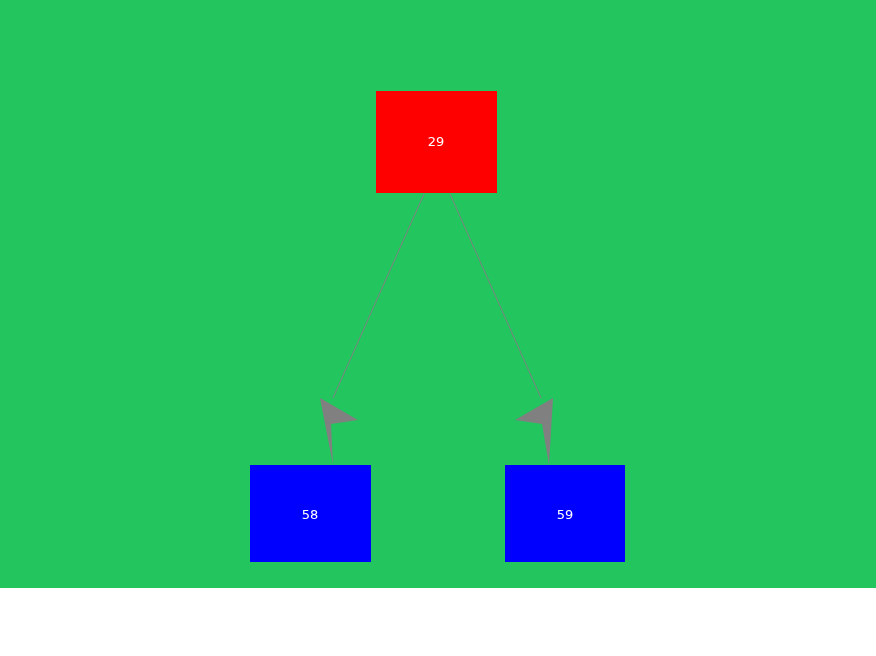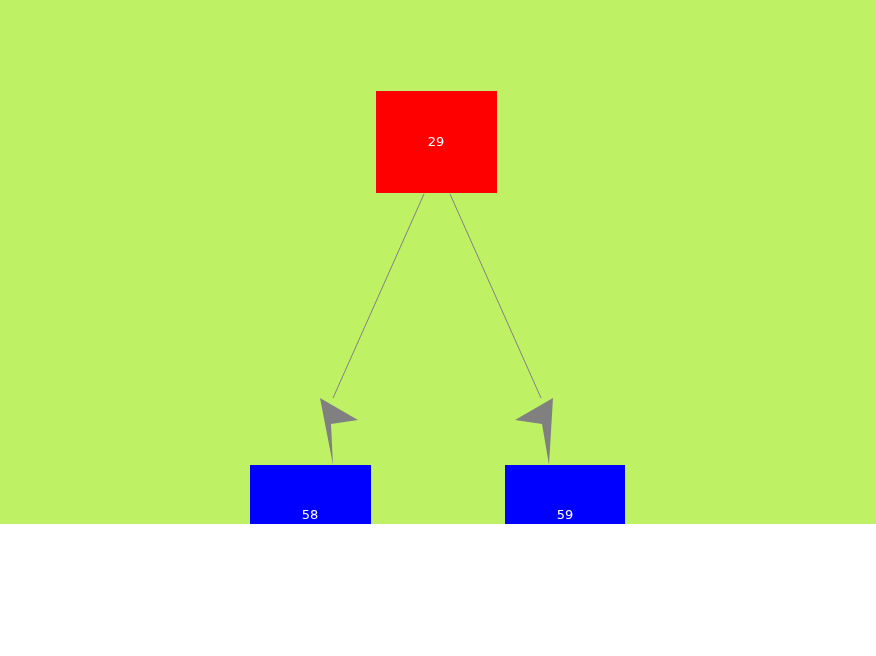--- a/index.html
+++ b/index.html
@@ -42,21 +42,21 @@
     fill: none;
     shape-rendering: geometricPrecision;
   }
   .arrow-head {
     stroke: none;
   }
 </style>
 </head>
 <body>
 
-<div id="canvas" style="width: 876px; height: 524px; background: #bef264;">
+<div id="canvas" style="width: 876px; height: 588px; background: #22c55e;">
   <svg id="graph-svg" viewBox="0 0 876 656" xmlns="http://www.w3.org/2000/svg" style="width: 876px; height: 656px;">
 
     <g>
       <line class="edge-line" x1="424" y1="194" x2="333" y2="398" stroke="#808080" stroke-width="1"></line>
       <polygon class="arrow-head" points="320,398 358,420 331,424 333,465" fill="#808080"></polygon>
     </g>
 
     <g>
       <line class="edge-line" x1="450" y1="194" x2="541" y2="398" stroke="#808080" stroke-width="1"></line>
       <polygon class="arrow-head" points="553,398 515,420 542,424 549,465" fill="#808080"></polygon>

